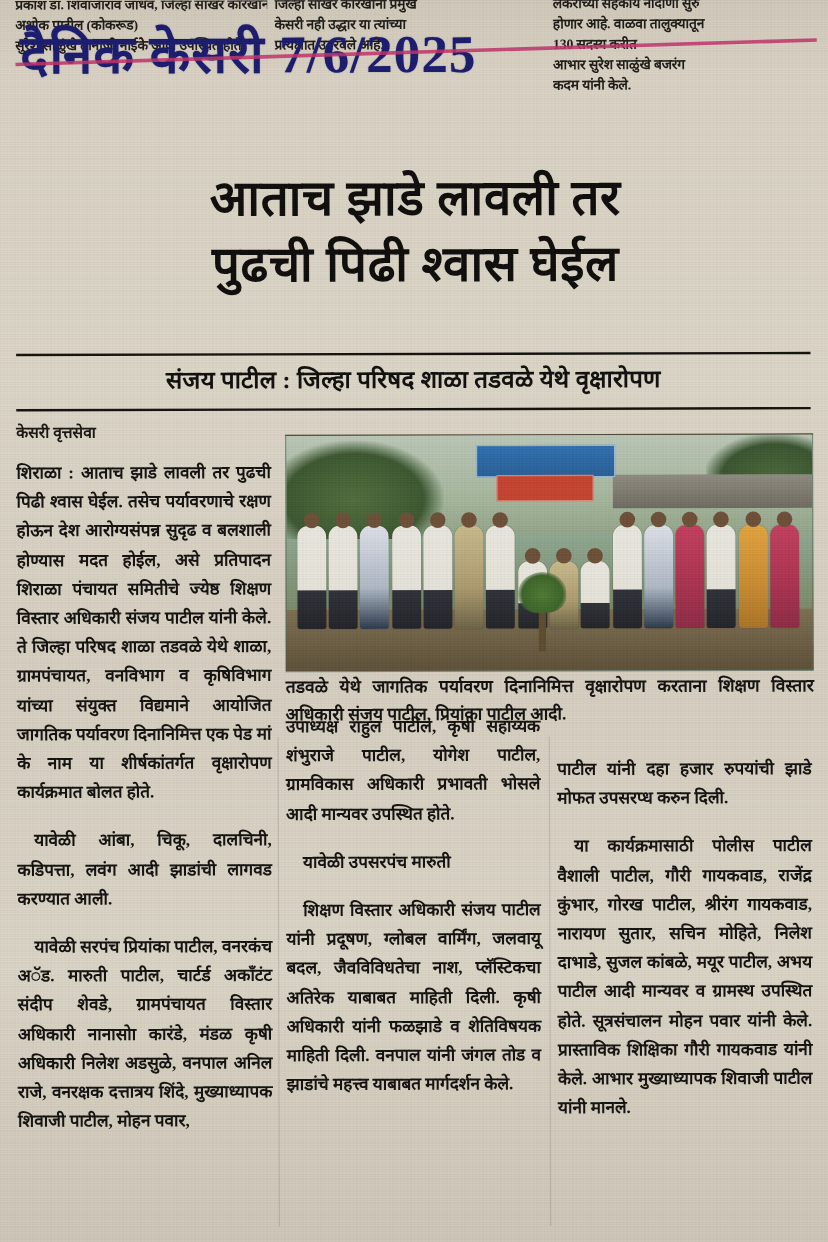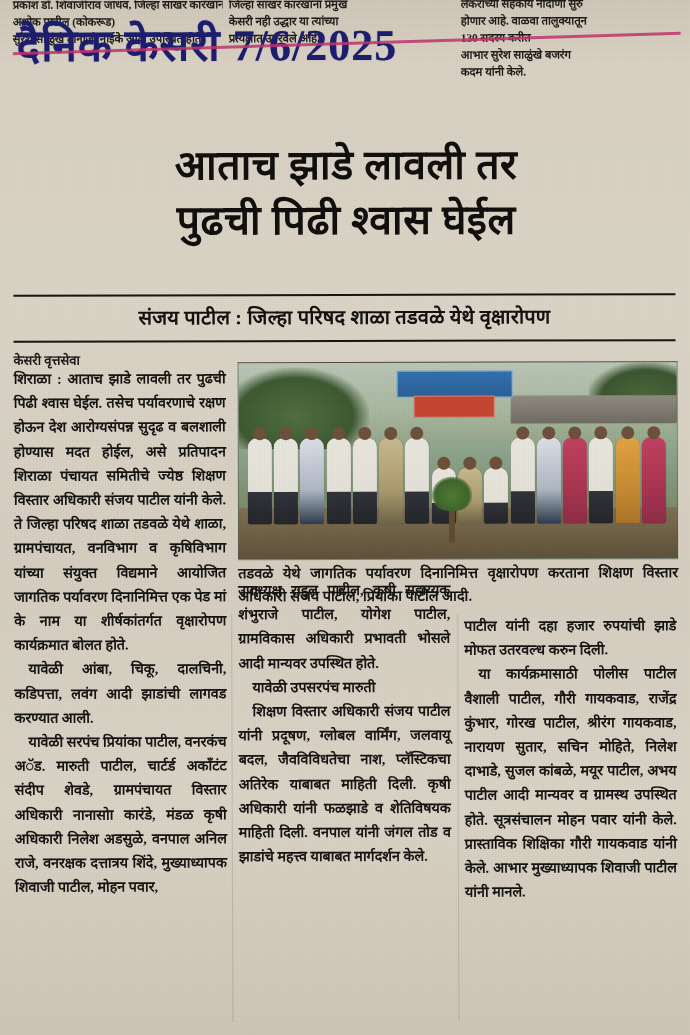--- a/index.html
+++ b/index.html
@@ -247,21 +247,21 @@
   .col {
     position: absolute;
     font-family: "Liberation Serif", serif;
     font-weight: 700;
     font-size: 14.3px;
     line-height: 24.2px;
     color: #141210;
     text-align: justify;
     text-justify: inter-word;
   }
-  .col p { margin: 0 0 0 0; text-indent: 14px; }
+  .col p { margin: 16px 0 0 0; text-indent: 14px; }
   .col p.first { text-indent: 0; }
   .col-1 { left: 14px; top: 366px; width: 212px; }
   .col-2 { left: 238px; top: 578px; width: 212px; }
   .col-3 { left: 464px; top: 614px; width: 212px; }
 
   
   .vsep {
     position: absolute;
     width: 1px;
     background: rgba(0,0,0,0.12);
@@ -356,20 +356,20 @@
       <p>यावेळी सरपंच प्रियांका पाटील, वनरकंच अॅड. मारुती पाटील, चार्टर्ड अकाँटंट संदीप शेवडे, ग्रामपंचायत विस्तार अधिकारी नानासोा कारंडे, मंडळ कृषी अधिकारी निलेश अडसुळे, वनपाल अनिल राजे, वनरक्षक दत्तात्रय शिंदे, मुख्याध्यापक शिवाजी पाटील, मोहन पवार,</p>
     </div>
 
     <div class="col col-2">
       <p class="first">उपाध्यक्ष राहुल पाटील, कृषी सहाय्यक शंभुराजे पाटील, योगेश पाटील, ग्रामविकास अधिकारी प्रभावती भोसले आदी मान्यवर उपस्थित होते.</p>
       <p>यावेळी उपसरपंच मारुती</p>
       <p>शिक्षण विस्तार अधिकारी संजय पाटील यांनी प्रदूषण, ग्लोबल वार्मिंग, जलवायू बदल, जैवविविधतेचा नाश, प्लॅस्टिकचा अतिरेक याबाबत माहिती दिली. कृषी अधिकारी यांनी फळझाडे व शेतिविषयक माहिती दिली. वनपाल यांनी जंगल तोड व झाडांचे महत्त्व याबाबत मार्गदर्शन केले.</p>
     </div>
 
     <div class="col col-3">
-      <p class="first">पाटील यांनी दहा हजार रुपयांची झाडे मोफत उतरवल्ध करुन दिली.</p>
+      <p class="first">पाटील यांनी दहा हजार रुपयांची झाडे मोफत उपसरप्ध करुन दिली.</p>
       <p>या कार्यक्रमासाठी पोलीस पाटील वैशाली पाटील, गौरी गायकवाड, राजेंद्र कुंभार, गोरख पाटील, श्रीरंग गायकवाड, नारायण सुतार, सचिन मोहिते, निलेश दाभाडे, सुजल कांबळे, मयूर पाटील, अभय पाटील आदी मान्यवर व ग्रामस्थ उपस्थित होते. सूत्रसंचालन मोहन पवार यांनी केले. प्रास्ताविक शिक्षिका गौरी गायकवाड यांनी केले. आभार मुख्याध्यापक शिवाजी पाटील यांनी मानले.</p>
     </div>
 
   </div>
 
   <div class="grain"></div>
 </div>
 
 </body></html>

